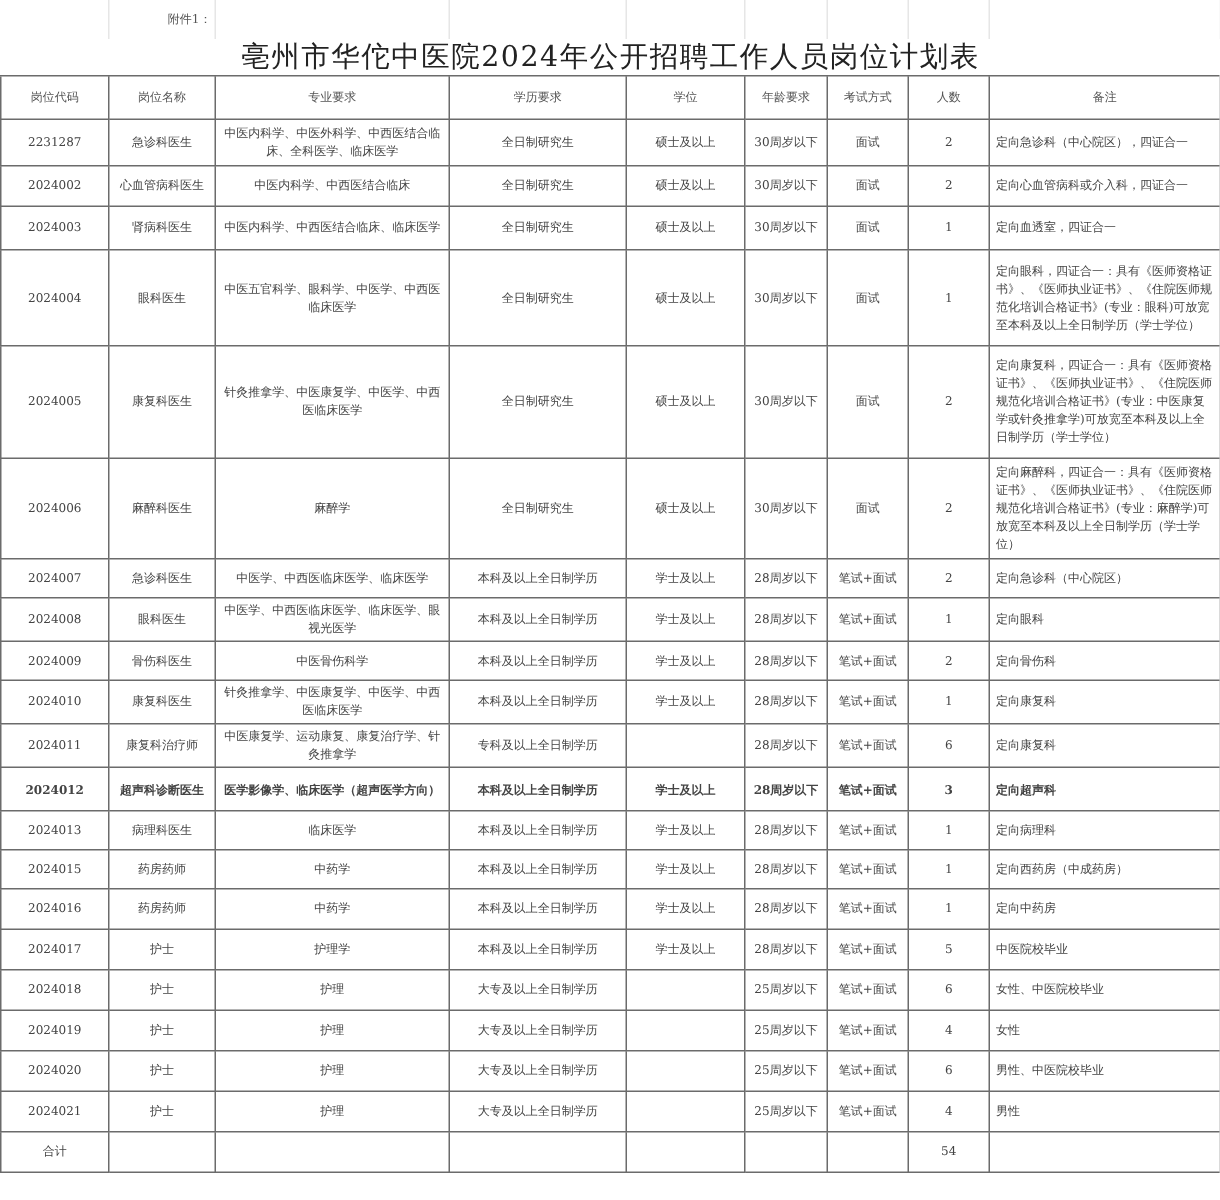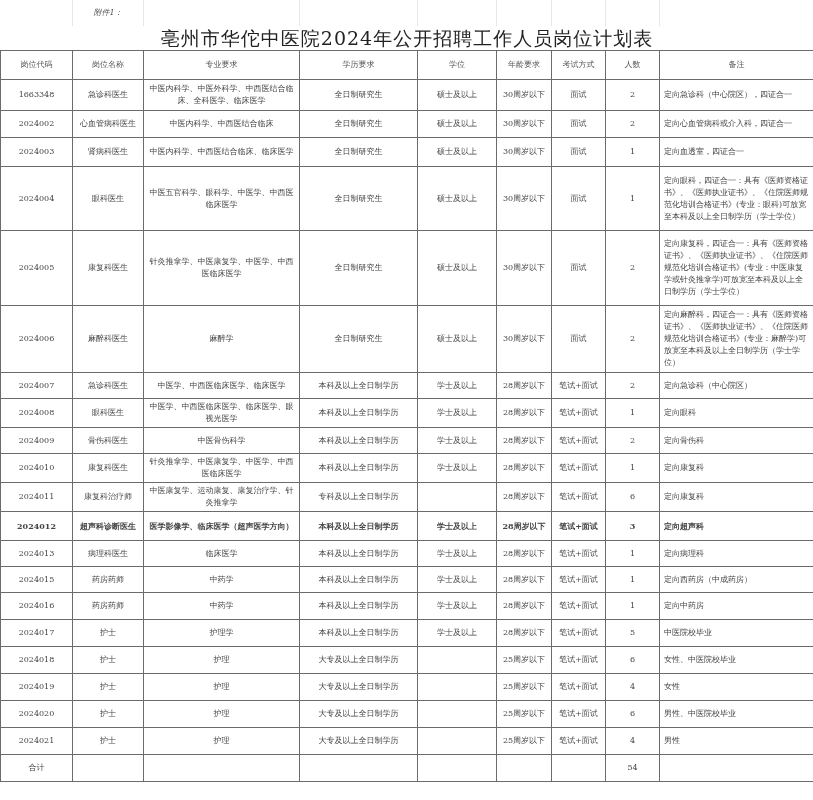--- a/index.html
+++ b/index.html
@@ -1,21 +1,21 @@
 <!DOCTYPE html>
 <html><head>
 <meta charset="utf-8">
 <style>
   html, body { margin:0; padding:0; background:#ffffff; }
   body { width:813px; height:800px; overflow:hidden; font-family:"DejaVu Serif","Liberation Serif",serif; color:#333; }
   table { border-collapse:collapse; table-layout:fixed; width:813px; }
   td { border:1px solid #6b6b6b; text-align:center; vertical-align:middle; font-size:8px; line-height:12px; padding:0 2px; overflow:hidden; color:#444; }
   td.left { text-align:left; padding-left:4px; }
   tr.top td { border:none; border-right:1px solid #e6e6e6; height:26px; }
-  tr.top td.att { text-align:center; font-size:8px; color:#555;font-style:italic; }
+  tr.top td.att { text-align:right; font-size:8px; color:#555; }
   tr.title td { border-left:none; border-right:none; border-top:none; height:24px; font-size:19px; color:#222; letter-spacing:1px; }
   tr.hdr td { height:28px; color:#555; }
 </style>
 </head>
 <body>
 
 <table>
   <colgroup>
     <col style="width:72px">
       <col style="width:71px">
@@ -49,21 +49,21 @@
     <td>学历要求</td>
     <td>学位</td>
     <td>年龄要求</td>
     <td>考试方式</td>
     <td>人数</td>
     <td>备注</td>
   </tr>
   </tbody>
     <tbody id="rows-body">
       <tr style="height: 31px;">
-        <td>1663348</td>
+        <td>2231287</td>
         <td>急诊科医生</td>
         <td>中医内科学、中医外科学、中西医结合临床、全科医学、临床医学</td>
         <td>全日制研究生</td>
         <td>硕士及以上</td>
         <td>30周岁以下</td>
         <td>面试</td>
         <td>2</td>
         <td class="left">定向急诊科（中心院区），四证合一</td>
       </tr>
       <tr style="height: 27px;">

